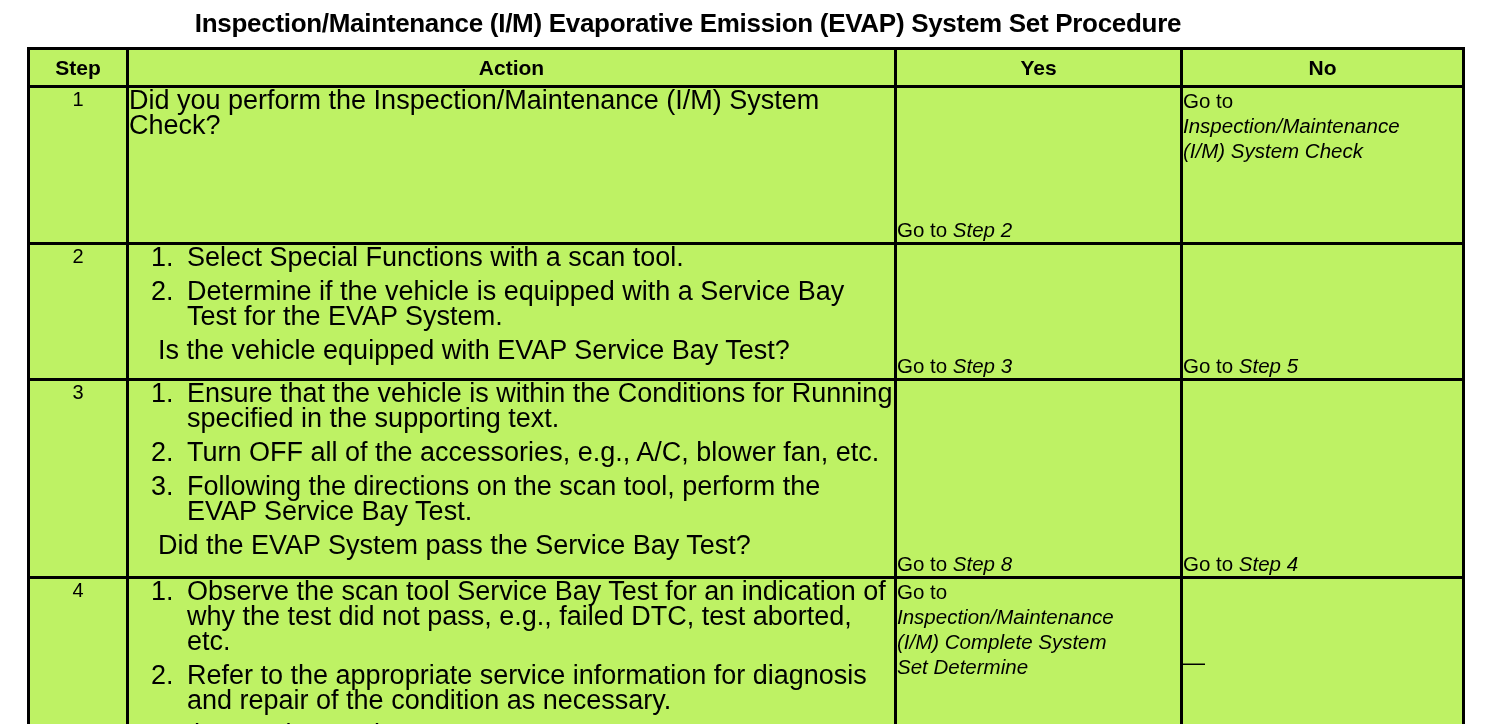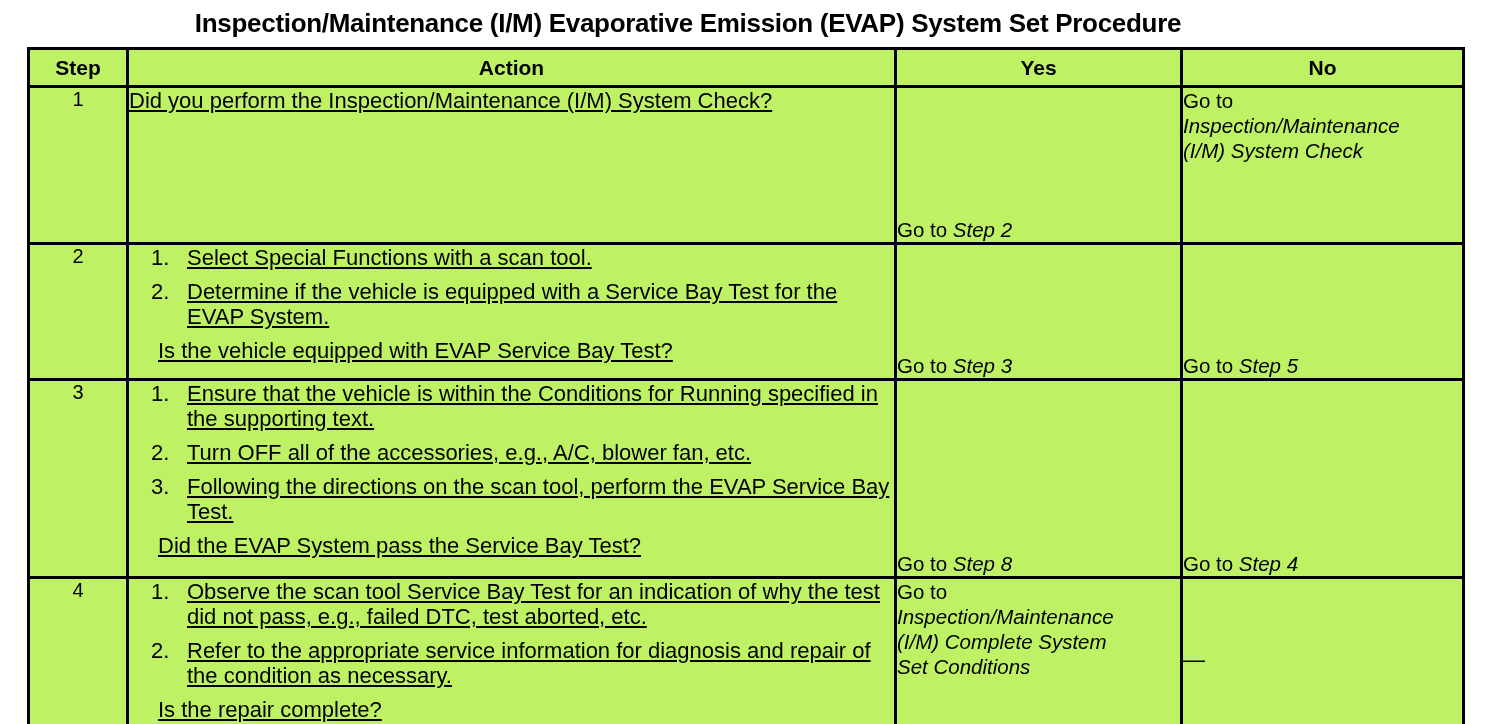--- a/index.html
+++ b/index.html
@@ -72,24 +72,23 @@
   .step-cell {
     text-align: center;
     vertical-align: middle;
     font-size: 20px;
     line-height: 22px;
   }
 
   
   .action-cell {
     padding: 9px 6px 8px 8px;
-    font-size: 22px;
+    font-size: 27px;
     line-height: 25px;
     vertical-align: top;
-    text-decoration: underline;
   }
   .action-cell .lead-line {
     margin: 0 0 0 0;
   }
   .action-cell ol.steps {
     list-style: none;
     margin: 0;
     padding: 0;
   }
   .action-cell ol.steps > li {
@@ -256,21 +255,21 @@
               <span>Refer to the appropriate service information for diagnosis and repair of the condition as necessary.</span>
             </li>
           </ol>
           <div class="question">Is the repair complete?</div>
         </td>
 
         <td class="ans-cell va-top">
           <div>Go to</div>
           <div class="ref nowrap">Inspection/Maintenance</div>
           <div class="ref nowrap">(I/M) Complete System</div>
-          <div class="ref nowrap">Set Conditions</div>
+          <div class="ref nowrap">Set Determine</div>
         </td>
 
         <td class="ans-cell va-mid">
           <div class="dash">—</div>
         </td>
       </tr>
 
     </tbody>
   </table>
 

